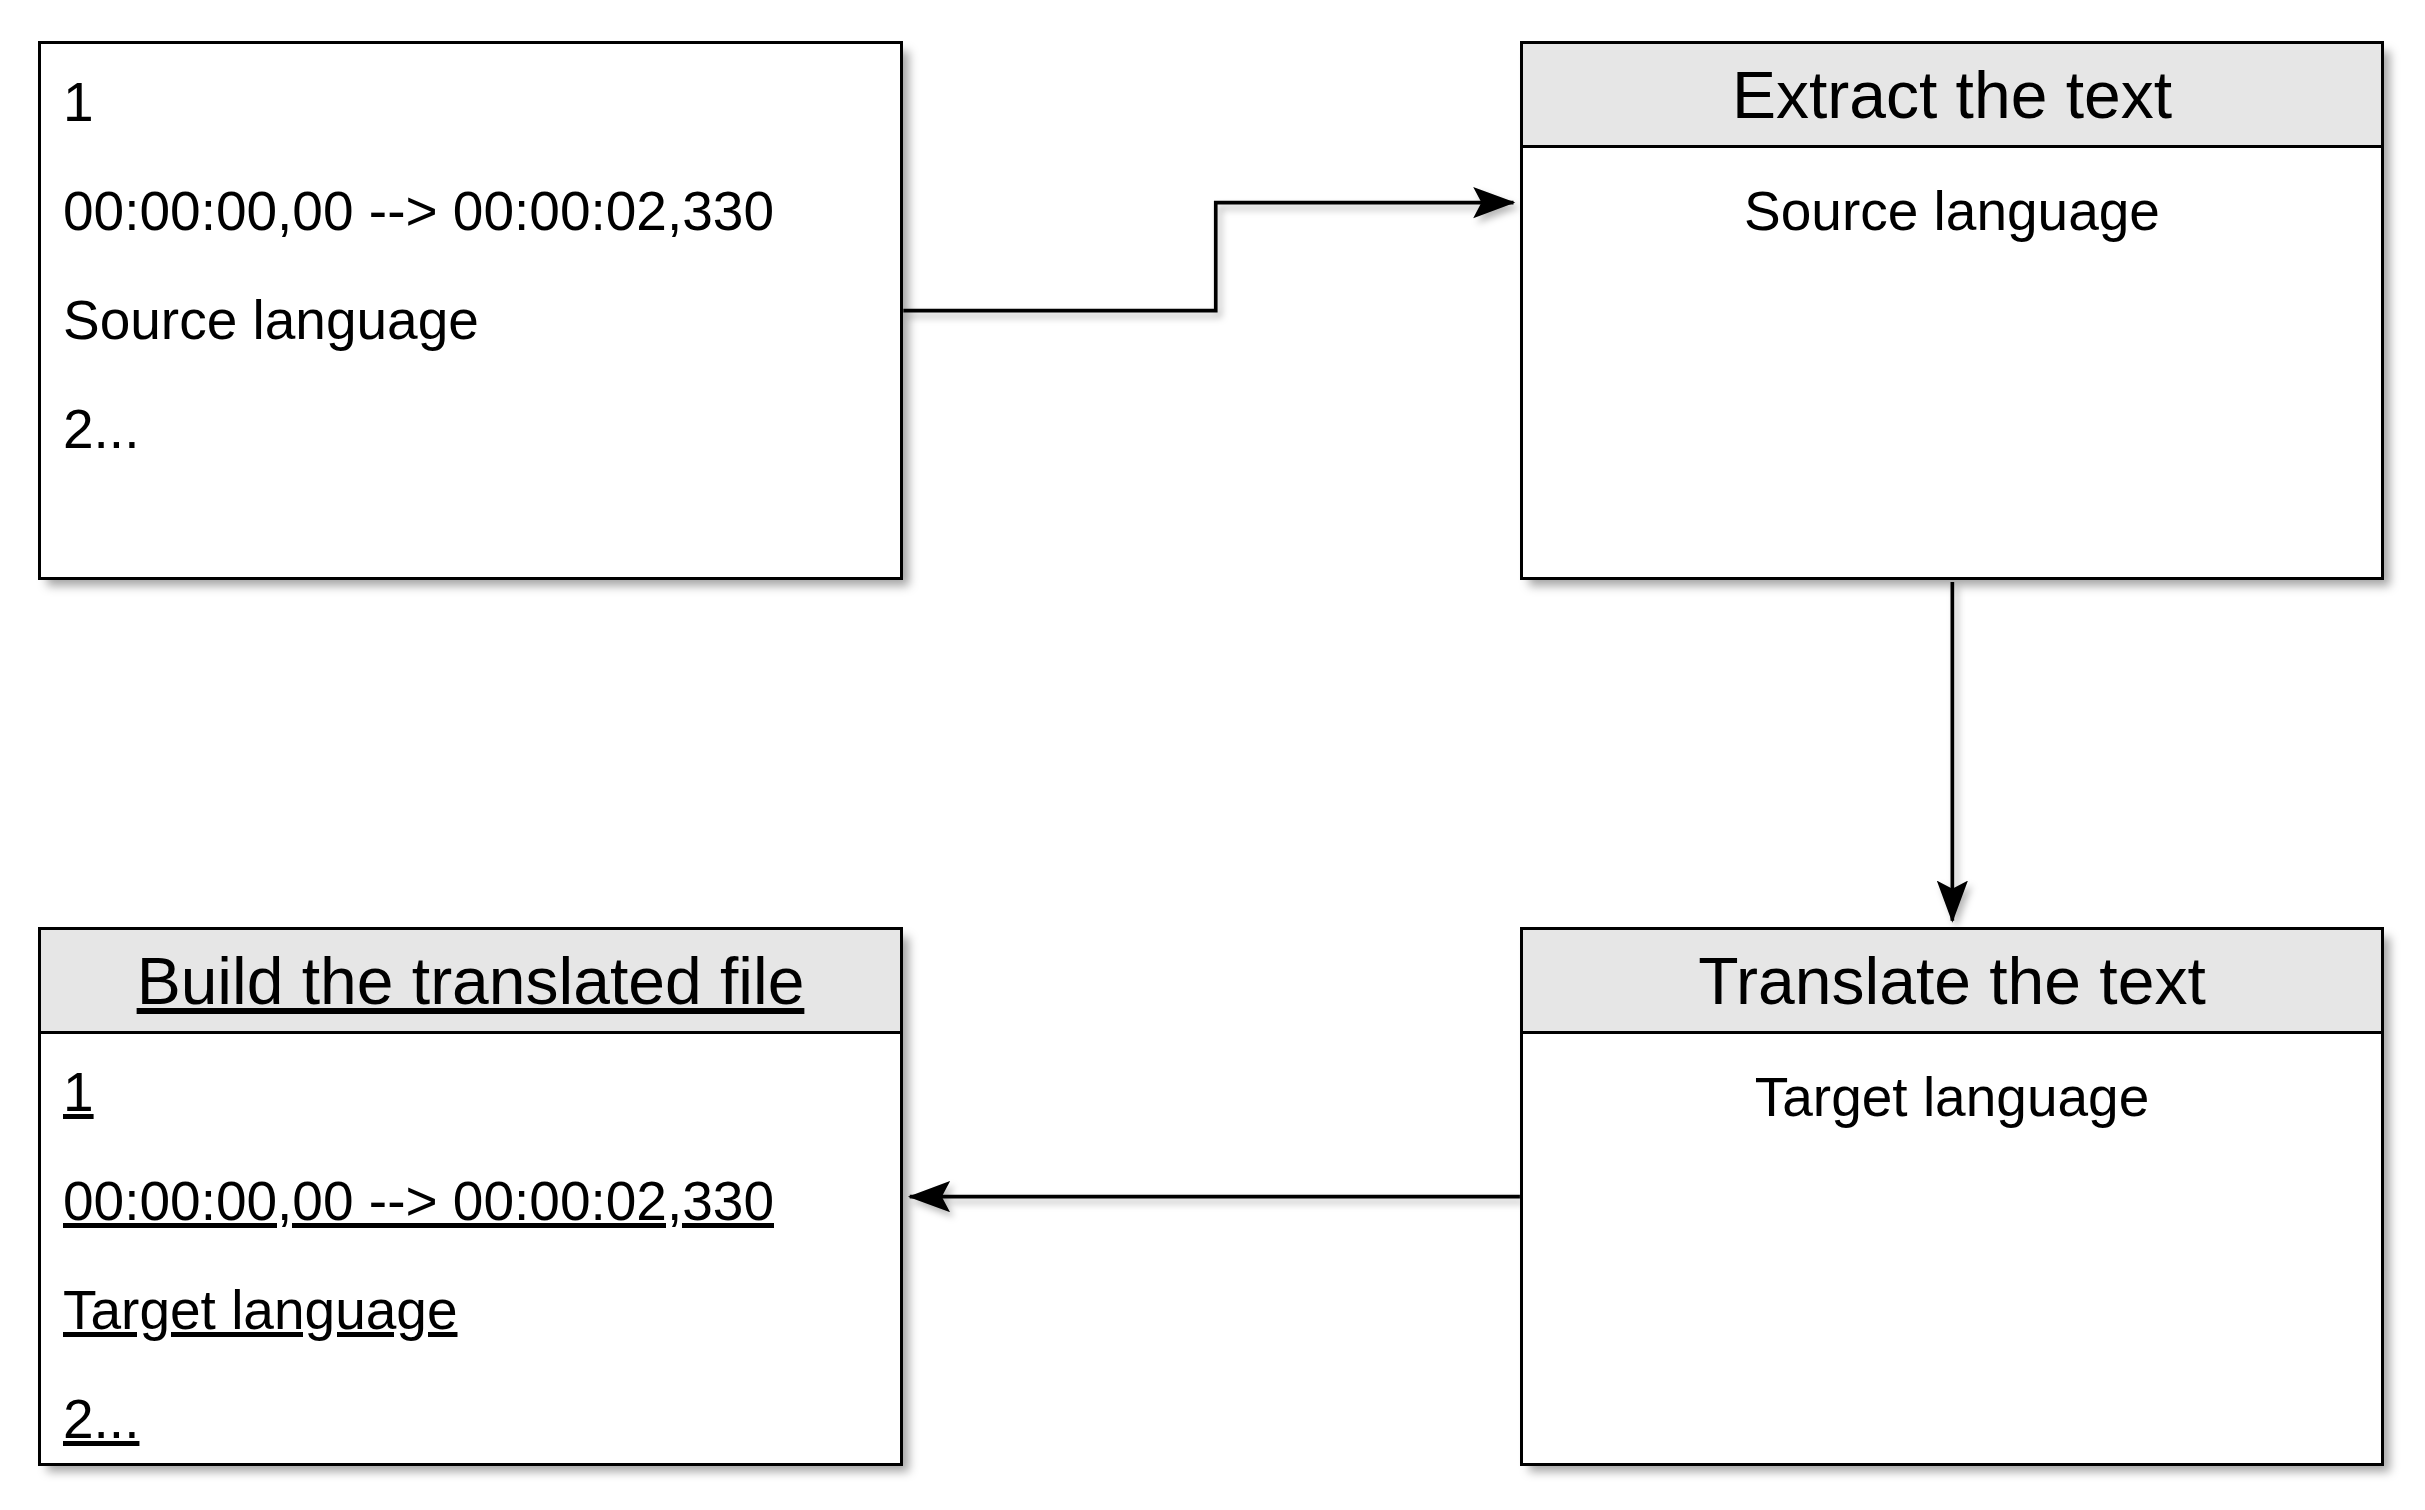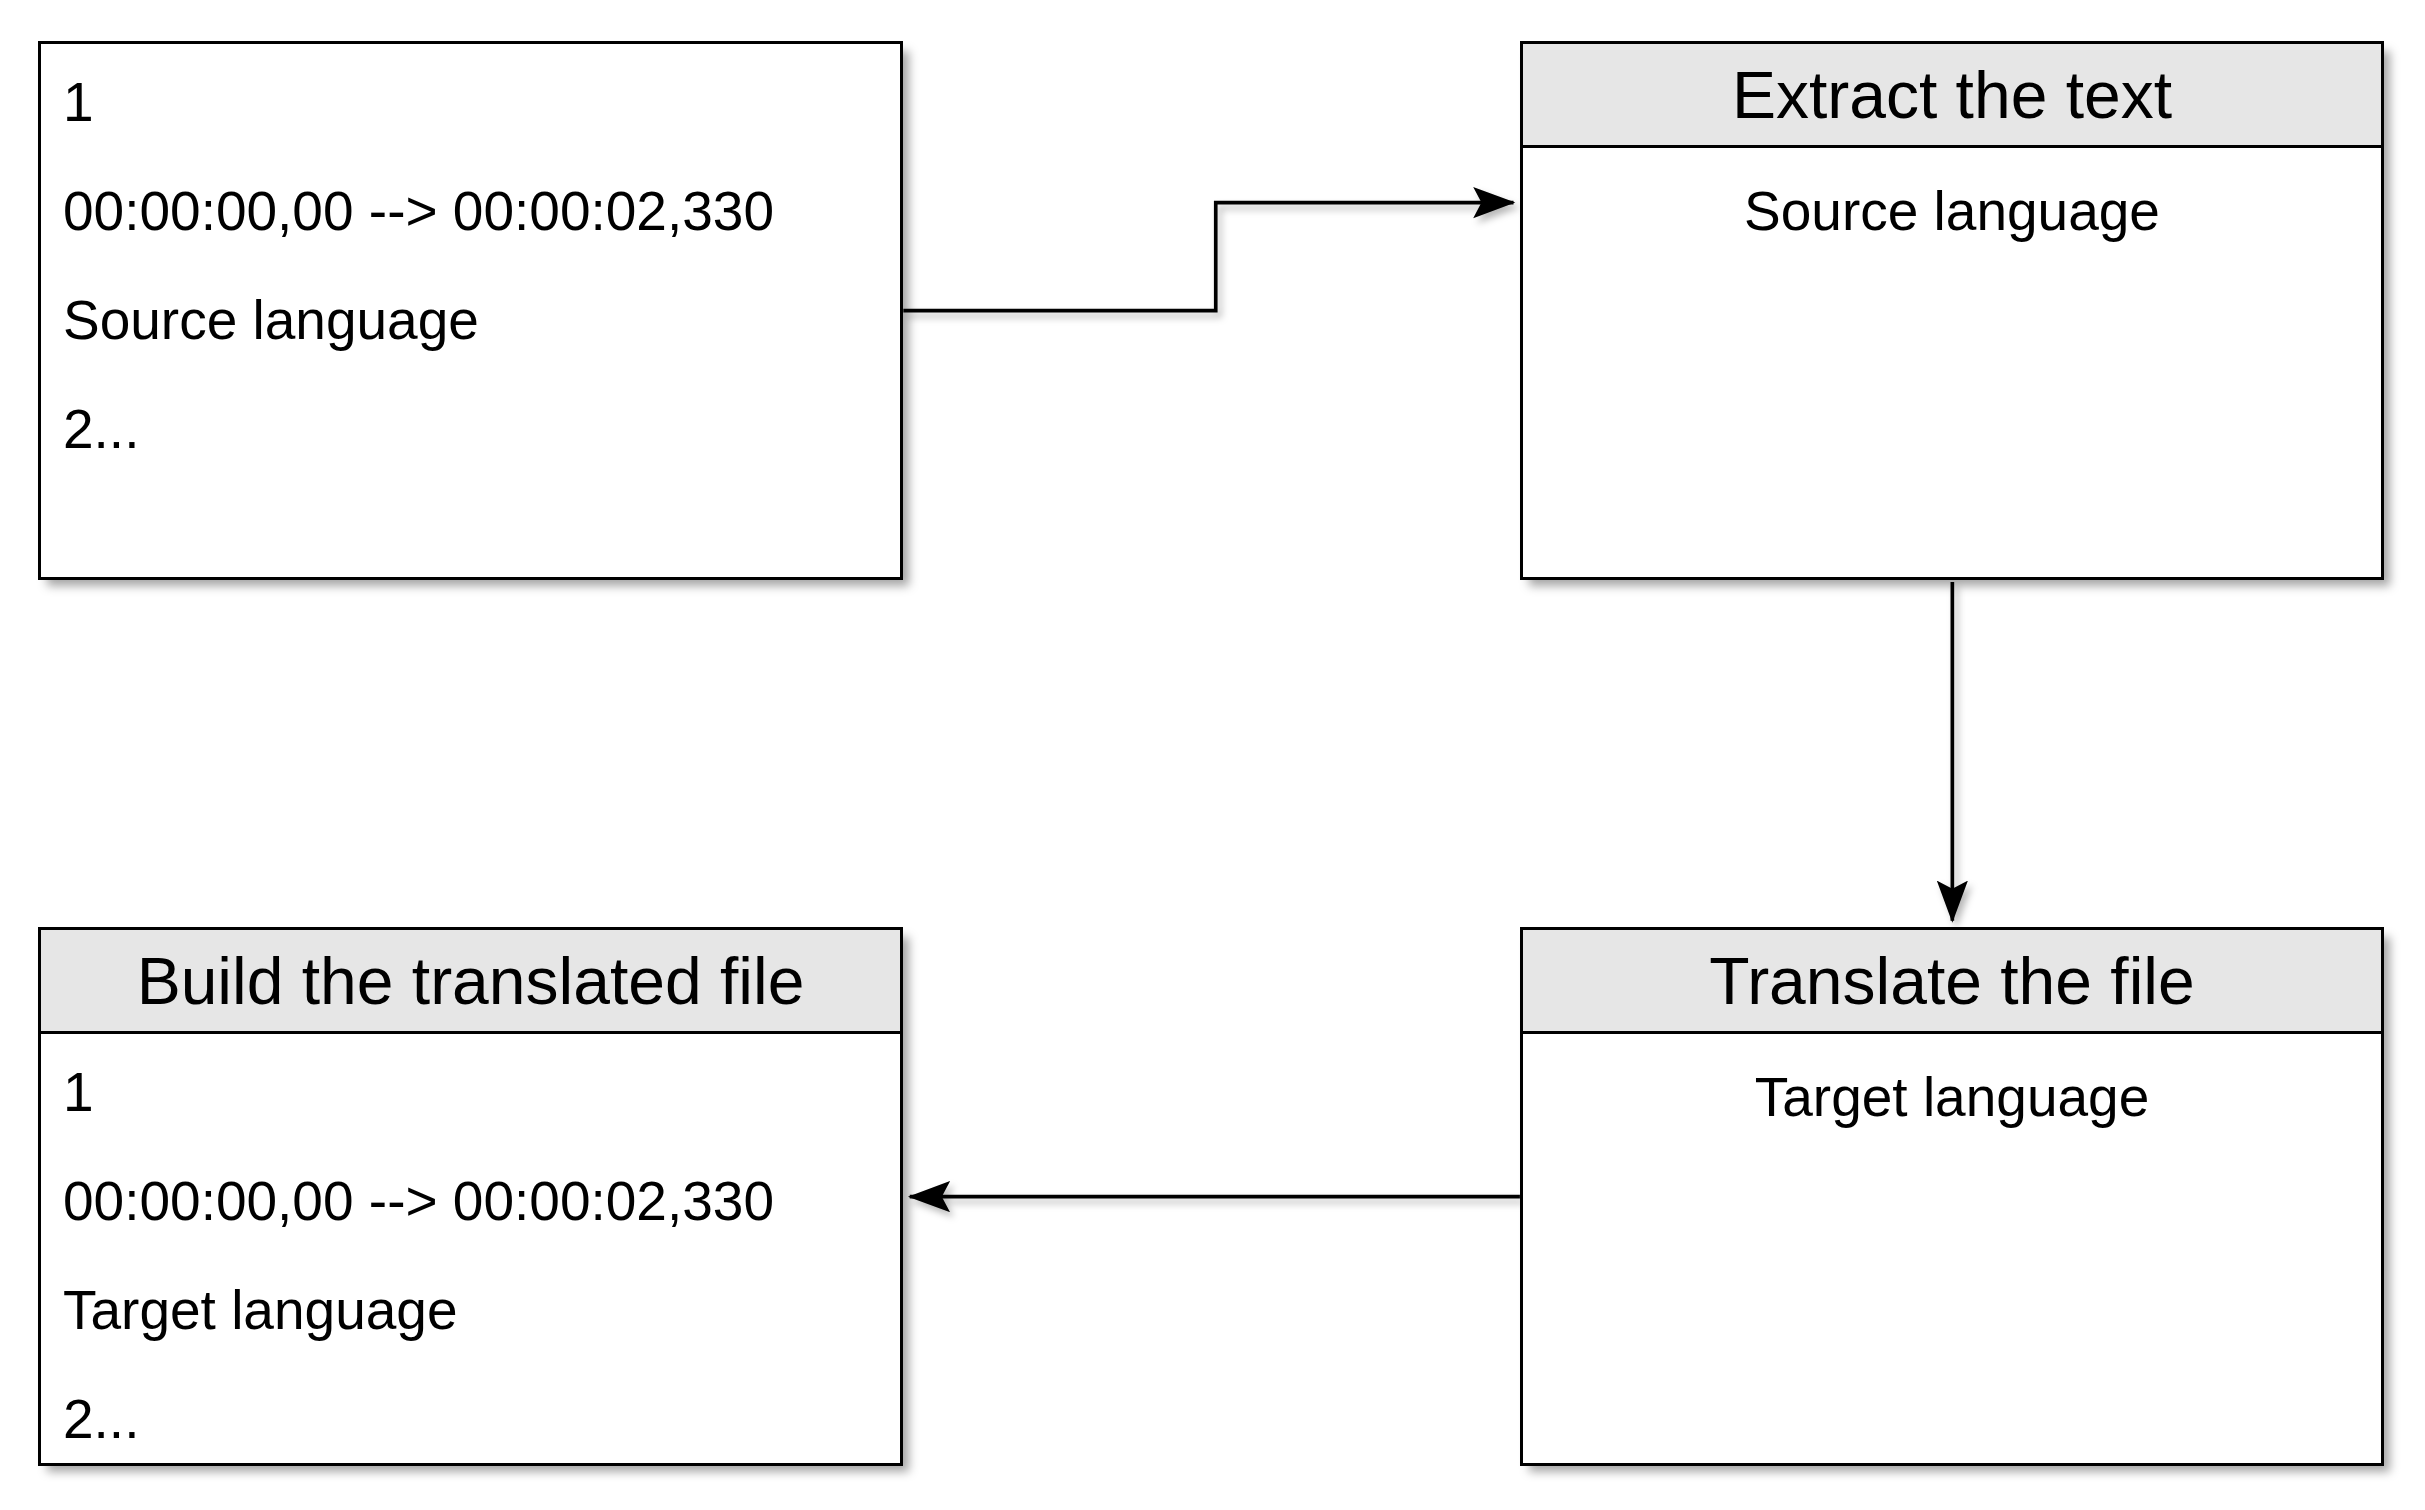--- a/index.html
+++ b/index.html
@@ -42,21 +42,21 @@
   .node-body.srt {
     text-align: left;
     padding: 3.7px 0 0 22px;
   }
   .node-body.centered {
     text-align: center;
     padding-top: 9.2px;
   }
   #node-upload    { left: 38px;   top: 41px;   width: 865px; height: 539px; }
   #node-extract   { left: 1520px; top: 41px;   width: 864px; height: 539px; }
-  #node-build     { left: 38px;   top: 927px; width: 865px; height: 539px; }
+  #node-build     { left: 38px;   top: 927px; width: 865px; height: 539px; text-decoration: underline; }
   #node-translate { left: 1520px; top: 927px; width: 864px; height: 539px; }
   svg.edges {
     position: absolute;
     left: 0; top: 0;
     width: 2426px;
     height: 1511px;
     pointer-events: none;
     filter: drop-shadow(4.6px 5.5px 3.7px rgba(0,0,0,0.28));
   }
   svg.edges path.connector {
@@ -94,21 +94,21 @@
     <div class="node-header">
       <span>Extract the text</span>
     </div>
     <div class="node-body centered">
       <div>Source language</div>
     </div>
   </div>
 
   <div class="node" id="node-translate">
     <div class="node-header">
-      <span>Translate the file</span>
+      <span>Translate the text</span>
     </div>
     <div class="node-body centered">
       <div>Target language</div>
     </div>
   </div>
 
   <div class="node" id="node-build">
     <div class="node-header">
       <span>Build the translated file</span>
     </div>

